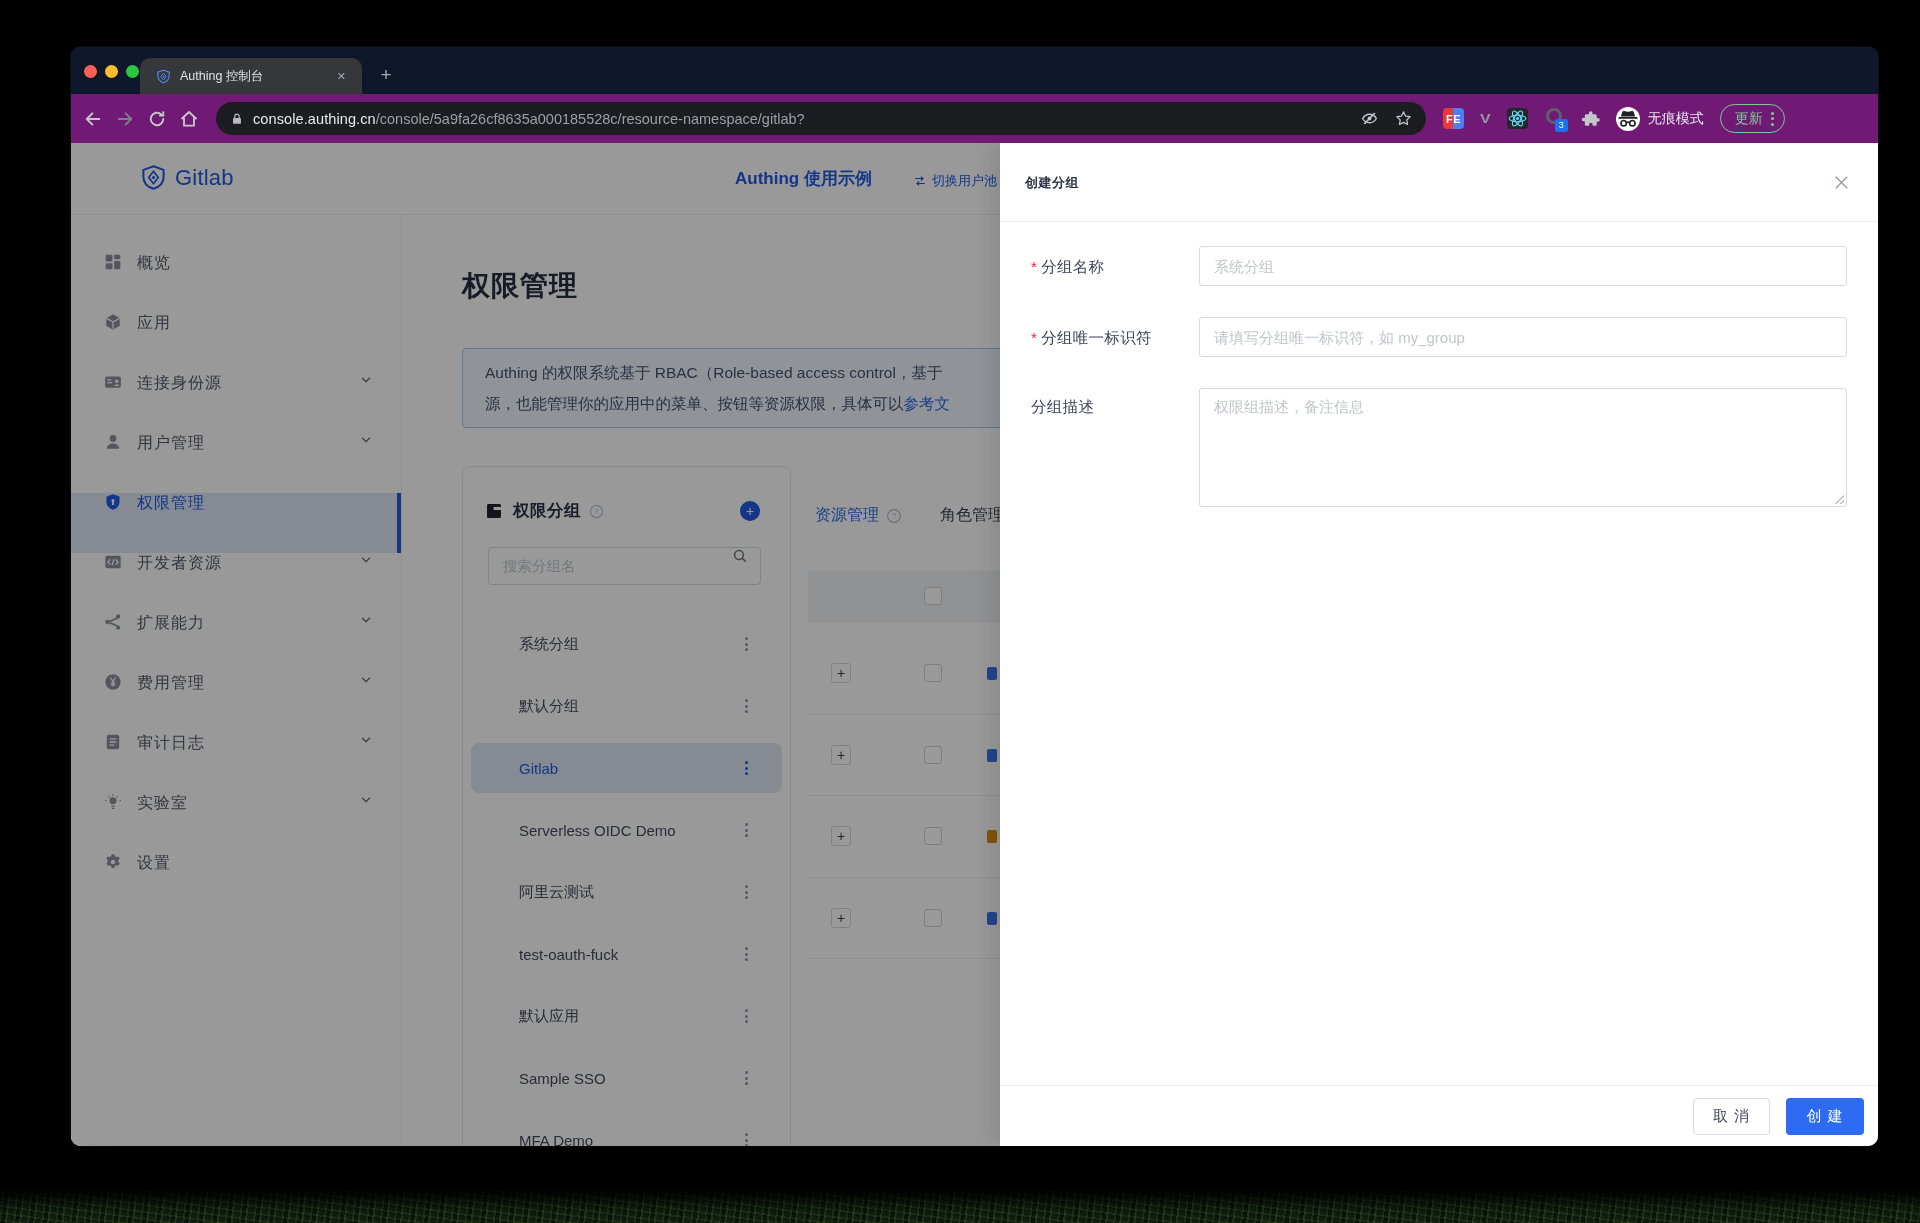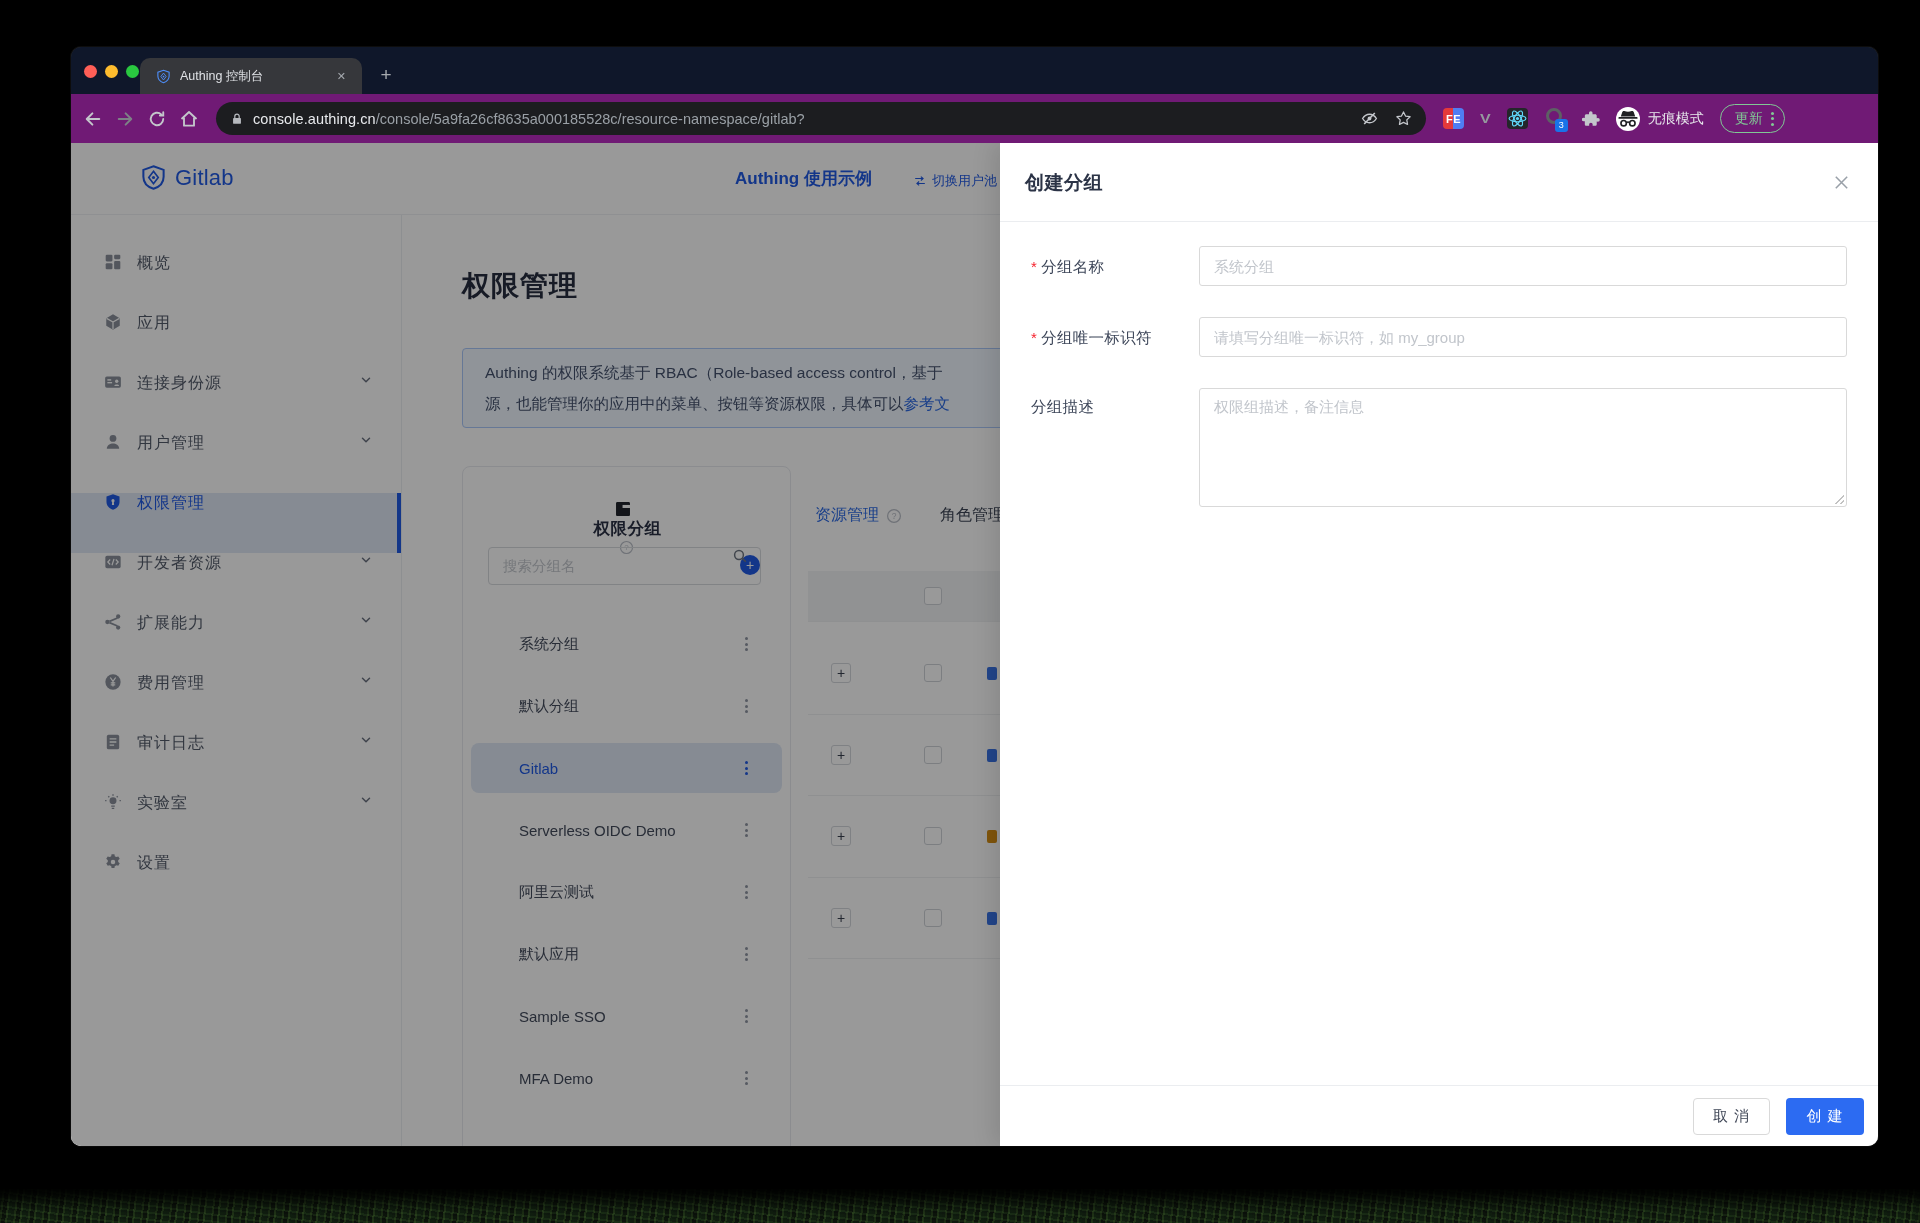--- a/index.html
+++ b/index.html
@@ -78,21 +78,21 @@
   .side-item.active{background:var(--selected-bg);color:var(--brand);}
   .side-item.active .ic{color:var(--brand);}
   .side-item.active::after{content:"";position:absolute;right:0;top:0;bottom:0;width:4px;background:var(--brand);}
 
   .page-title{position:absolute;left:391px;top:124px;font-size:28px;font-weight:600;color:#272e40;letter-spacing:1px;}
   .notice{position:absolute;left:391px;top:205px;width:648px;height:80px;background:var(--notice-bg);
     border:1px solid var(--notice-border);border-radius:4px;padding:8px 22px;font-size:15.5px;line-height:31px;color:#45526e;}
   .notice a{color:var(--link);text-decoration:none;}
 
   .card{position:absolute;left:391px;top:323px;width:329px;height:700px;border:1px solid #e8eaef;border-radius:8px;background:#fff;}
-  .card-head{position:absolute;left:22px;right:30px;top:33px;display:flex;align-items:center;flex-direction:column;}
+  .card-head{position:absolute;left:22px;right:30px;top:33px;display:flex;align-items:center;}
   .card-head .panel-ic{width:18px;height:18px;color:#20242c;}
   .card-title{margin-left:10px;font-size:16.5px;font-weight:600;color:#2a3145;letter-spacing:.5px;}
   .card-head .help{width:15px;height:15px;color:#b9bec7;margin-left:8px;}
   .add-btn{margin-left:auto;width:20px;height:20px;border-radius:50%;background:var(--brand);color:#fff;
     display:flex;align-items:center;justify-content:center;font-size:14px;line-height:1;}
   .searchbox{position:absolute;left:25px;top:80px;width:273px;height:38px;border:1px solid #d7dade;border-radius:4px;
     display:flex;padding:0 12px;}
   .searchbox input{border:0;outline:0;flex:1;font-size:14.5px;color:#333;background:transparent;min-width:0;}
   .searchbox input::placeholder{color:#c3c7cd;}
   .searchbox .ic{width:16px;height:16px;color:#6f7682;}
@@ -114,21 +114,21 @@
   .cb{position:absolute;width:18px;height:18px;border:1px solid #cfd3d8;border-radius:3px;background:#fff;}
   .expander{position:absolute;width:20px;height:20px;border:1px solid #d4d7dc;border-radius:3px;background:#fff;
     color:#3a4150;font-size:14px;line-height:18px;text-align:center;}
   .sliver{position:absolute;width:10px;height:13px;border-radius:2px;opacity:.95;}
 
   
   .mask{position:absolute;inset:0;background:var(--mask);z-index:5;}
   .drawer{position:absolute;left:929px;top:0;width:878px;height:1003px;background:#fff;z-index:10;
     box-shadow:-8px 0 20px rgba(0,0,0,.10);}
   .drawer-head{position:absolute;left:0;right:0;top:0;height:79px;border-bottom:1px solid #ebedf0;}
-  .drawer-title{position:absolute;left:25px;top:0;line-height:79px;font-size:19px;font-weight:600;color:#2b3346;letter-spacing:.5px;}
+  .drawer-title{position:absolute;left:25px;top:0;line-height:79px;font-size:13px;font-weight:600;color:#2b3346;letter-spacing:.5px;}
   .drawer-close{position:absolute;right:27px;top:30px;width:19px;height:19px;color:#99a0a8;}
   .f-label{position:absolute;left:31px;font-size:15.5px;color:#3c4558;letter-spacing:.3px;white-space:nowrap;}
   .req{color:var(--asterisk);margin-right:4px;font-size:15px;}
   .f-input{position:absolute;left:199px;width:648px;height:40px;border:1px solid #d9d9d9;border-radius:3px;
     padding:0 14px;font-size:15px;color:#333;outline:none;background:#fff;}
   .f-input::placeholder,.f-area::placeholder{color:#c1c5cb;}
   .f-area{position:absolute;left:199px;width:648px;height:119px;border:1px solid #d9d9d9;border-radius:3px;
     padding:9px 14px;font-size:15px;color:#333;outline:none;resize:none;background:#fff;}
   .resize-grip{position:absolute;left:834px;top:351px;width:10px;height:10px;
     background:repeating-linear-gradient(-45deg,transparent 0 2px,#c2c2c2 2px 3.5px);
@@ -506,20 +506,28 @@
             </div>
             <div class="group-item">
               <span class="g-lbl">阿里云测试</span>
               <span class="kebab">
                   <i></i>
                   <i></i>
                   <i></i>
                 </span>
             </div>
             <div class="group-item">
+              <span class="g-lbl">test-oauth-fuck</span>
+              <span class="kebab">
+                  <i></i>
+                  <i></i>
+                  <i></i>
+                </span>
+            </div>
+            <div class="group-item">
               <span class="g-lbl">默认应用</span>
               <span class="kebab">
                   <i></i>
                   <i></i>
                   <i></i>
                 </span>
             </div>
             <div class="group-item">
               <span class="g-lbl">Sample SSO</span>
               <span class="kebab">

